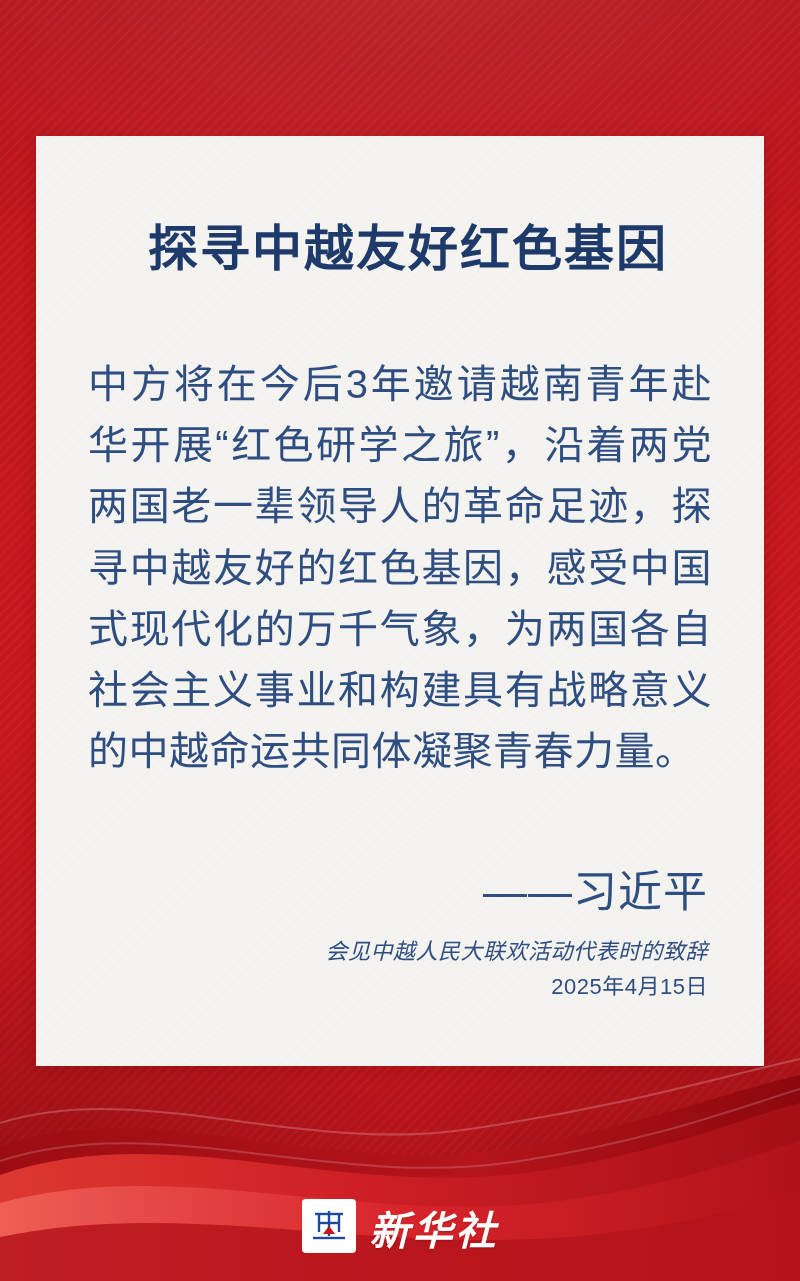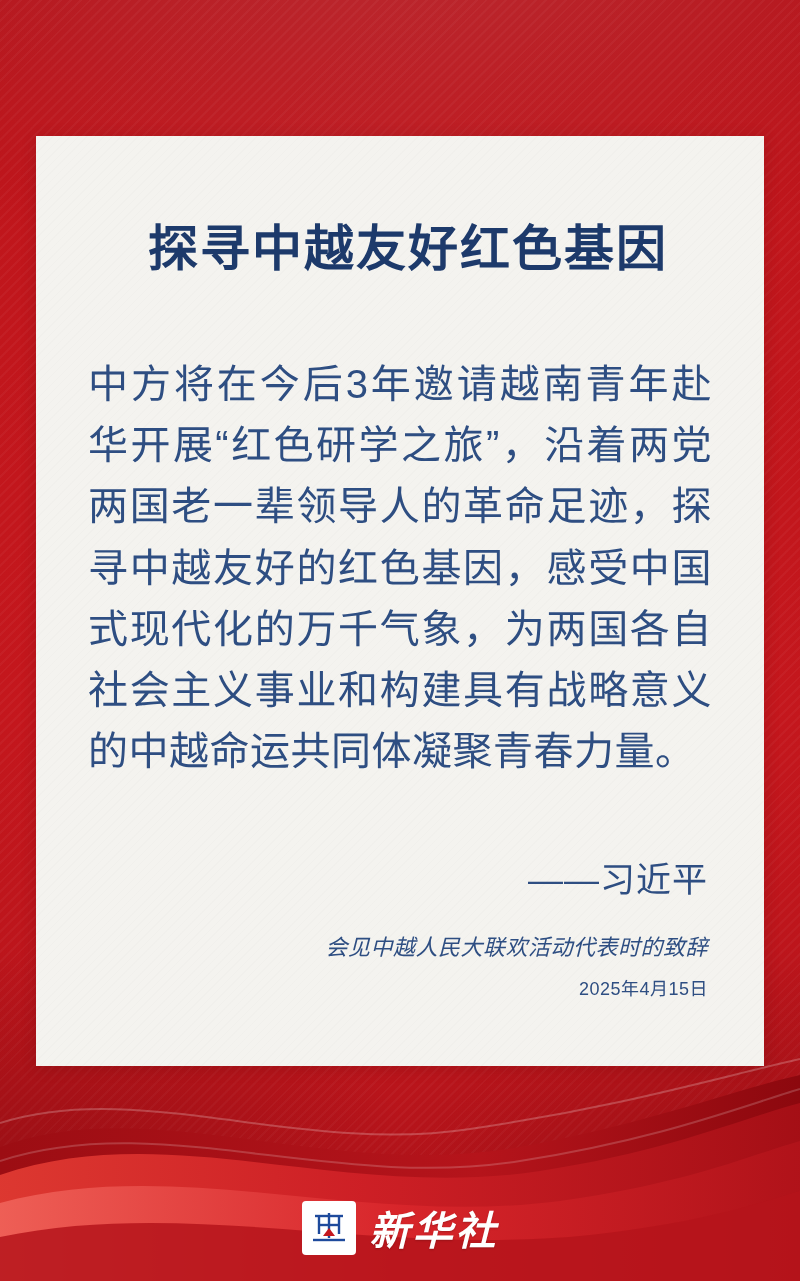--- a/index.html
+++ b/index.html
@@ -95,36 +95,35 @@
   }
 
   .attrib {
     position: absolute;
     right: 56px;
     bottom: 62px;
     text-align: right;
     color: #2e4e82;
   }
   .attrib .speaker {
-    font-size: 35px;
+    font-size: 44px;
     line-height: 1.35;
     letter-spacing: 1px;
-    margin-bottom: 27px;
+    margin-bottom: 12px;
   }
   .attrib .occasion {
     font-size: 22px;
     line-height: 1.6;
     letter-spacing: 0.5px;
     font-style: italic;
   }
   .attrib .date {
-    font-size: 18px;
+    font-size: 22px;
     line-height: 1.6;
     letter-spacing: 0.5px;
-    margin-top: 10px;
   }
 
   
   .wave-band {
     position: absolute;
     left: 0;
     right: 0;
     bottom: 0;
     height: 230px;
     overflow: hidden;
@@ -135,21 +134,21 @@
     height: 230px;
   }
 
   
   .logo {
     position: absolute;
     left: 0;
     right: 0;
     bottom: 24px;
     display: flex;
-    align-items: center;
+    align-items: flex-start;
     justify-content: center;
     gap: 14px;
   }
   .logo-mark {
     width: 54px;
     height: 54px;
     border-radius: 4px;
     background: #ffffff;
     display: flex;
     align-items: center;

